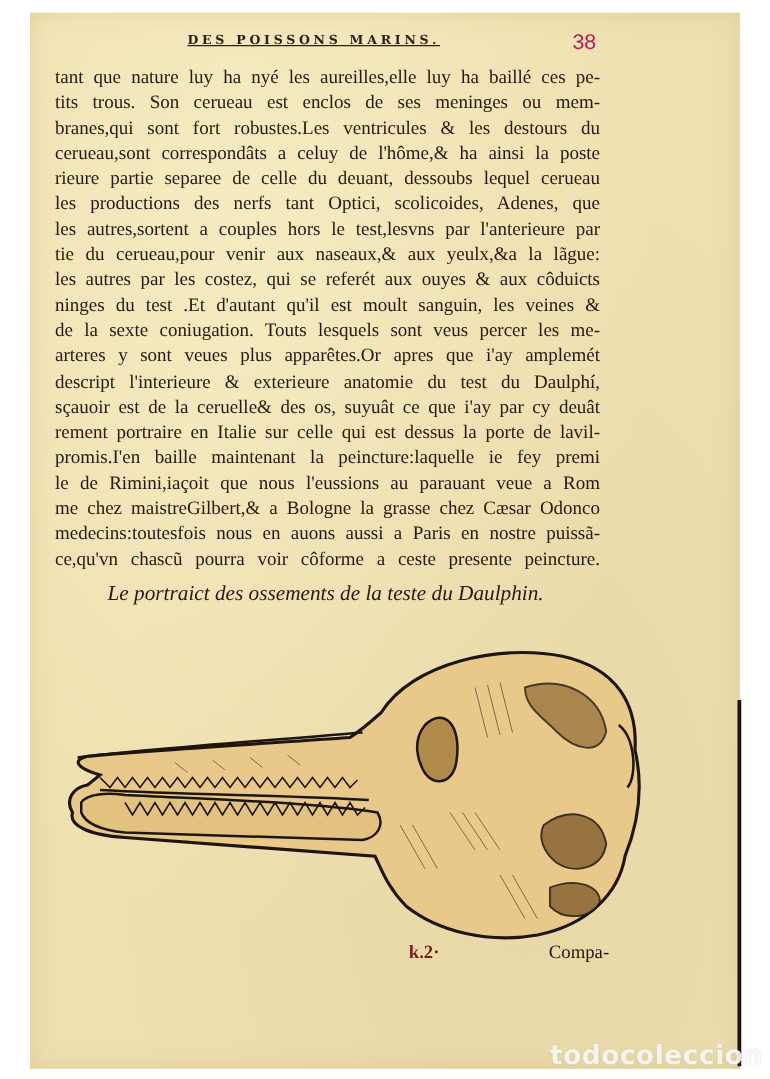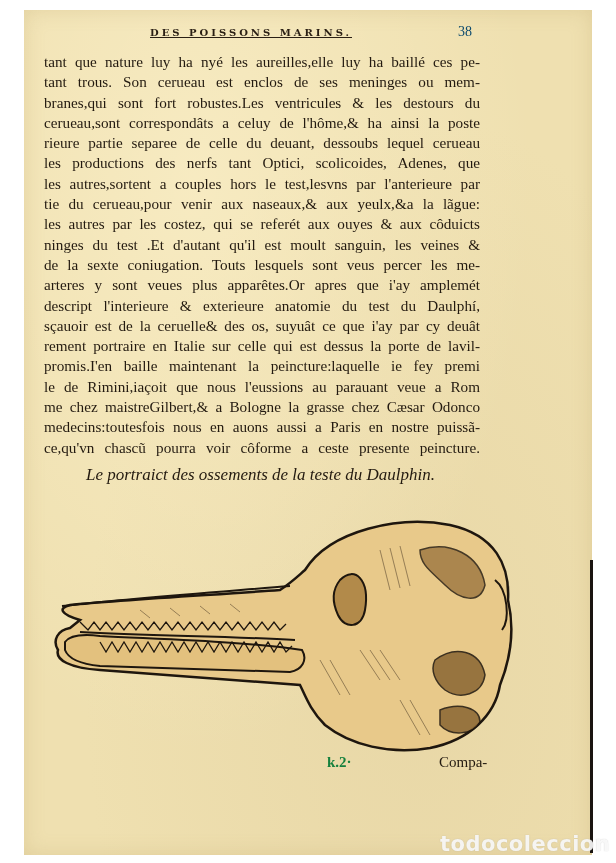--- a/index.html
+++ b/index.html
@@ -13,54 +13,54 @@
     box-shadow: inset 0 0 20px rgba(180,150,90,0.25);
   }
   .page-edge-right {
     position:absolute; left:590px; top:560px; width:3px; height:293px; background:#1a1410;
   }
   .running-head {
     position:absolute; left:150px; top:27px; width:330px; height:18px;
     font-family:"DejaVu Serif", serif; font-size:10px; letter-spacing:3px; color:#2a1f14; font-weight:bold;text-decoration:underline;
   }
   .folio {
-    position:absolute; left:458px; top:24px; font-family:Liberation Serif, serif; font-size:14px; color:#0c4a6e;
+    position:absolute; left:458px; top:24px; font-family:Liberation Sans, sans-serif; font-size:17px; color:#be185d;
   }
   .body-text {
     position:absolute; left:44px; top:52px; width:436px;
     font-family:"Liberation Serif", serif; font-size:15.2px; line-height:20.3px; color:#231a10;
     text-align:justify;
   }
   .body-text .line { display:block; white-space:nowrap; text-align-last:justify; text-align:justify; overflow:hidden; }
   .caption {
     position:absolute; left:86px; top:465px; width:400px;
     font-family:"Liberation Serif", serif; font-style:italic; font-size:17px; color:#231a10;
   }
   .figure { position:absolute; left:40px; top:510px; width:510px; height:245px; }
-  .signature { position:absolute; left:327px; top:754px; font-family:"Liberation Serif", serif; font-size:15px; color:#15803d; font-weight:bold; }
+  .signature { position:absolute; left:327px; top:754px; font-family:"Liberation Serif", serif; font-size:15px; color:#7f1d1d; font-weight:bold; }
   .catchword { position:absolute; left:407px; top:754px; font-family:"Liberation Serif", serif; font-size:15px; color:#231a10;margin-left:32px; }
   .watermark {
     position:absolute; left:440px; top:832px; font-family:"DejaVu Sans", sans-serif; font-weight:bold;
     font-size:21px; color:rgba(255,255,255,0.85); letter-spacing:0.5px;
     text-shadow: 0 0 1px rgba(150,150,150,0.5);
   }
 </style>
 </head>
 <body>
 
 <div class="page">
 </div>
 <div class="page-edge-right"></div>
 
 <div class="running-head">DES POISSONS MARINS.</div>
 <div class="folio">38</div>
 
 <div class="body-text">
   <span class="line">tant que nature luy ha nyé les aureilles,elle luy ha baillé ces pe-</span>
-  <span class="line">tant trous. Son cerueau est enclos de ses meninges ou mem-</span>
+  <span class="line">tits trous. Son cerueau est enclos de ses meninges ou mem-</span>
   <span class="line">branes,qui sont fort robustes.Les ventricules &amp; les destours du</span>
   <span class="line">cerueau,sont correspondâts a celuy de l'hôme,&amp; ha ainsi la poste</span>
   <span class="line">rieure partie separee de celle du deuant, dessoubs lequel cerueau</span>
   <span class="line">les productions des nerfs tant Optici, scolicoides, Adenes, que</span>
   <span class="line">les autres,sortent a couples hors le test,lesvns par l'anterieure par</span>
   <span class="line">tie du cerueau,pour venir aux naseaux,&amp; aux yeulx,&amp;a la lãgue:</span>
   <span class="line">les autres par les costez, qui se referét aux ouyes &amp; aux côduicts</span>
   <span class="line">ninges du test .Et d'autant qu'il est moult sanguin, les veines &amp;</span>
   <span class="line">de la sexte coniugation. Touts lesquels sont veus percer les me-</span>
   <span class="line">arteres y sont veues plus apparêtes.Or apres que i'ay amplemét</span>

